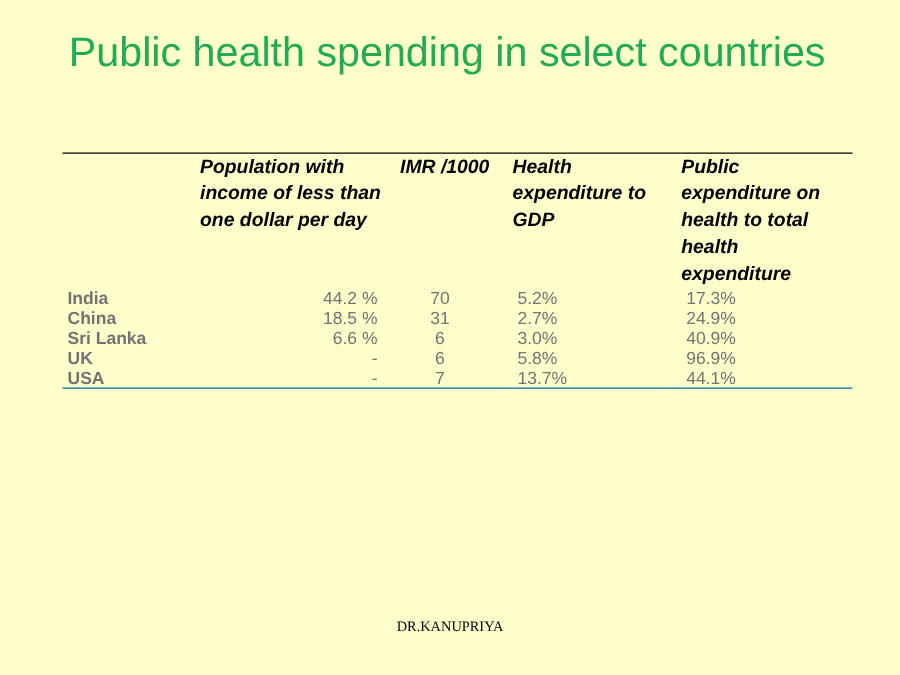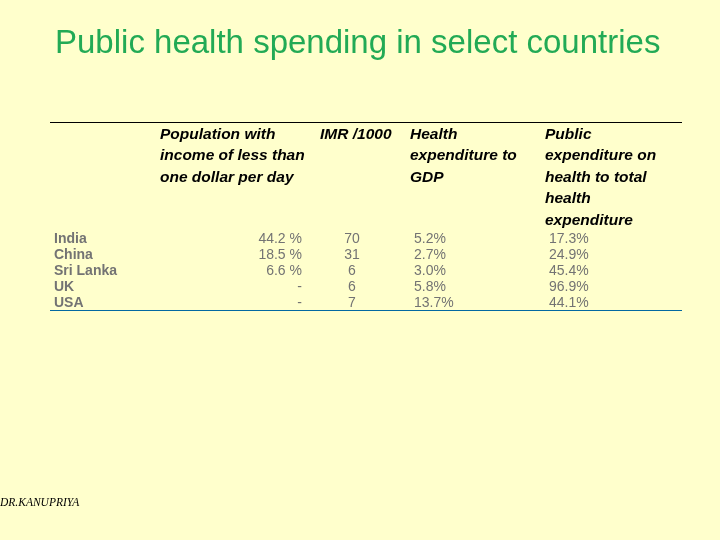--- a/index.html
+++ b/index.html
@@ -89,24 +89,24 @@
     padding-right: 26px;
   }
   .body-cell.plain {
     padding-left: 4px;
   }
   .footer-note {
     position: absolute;
     left: 0;
     top: 496px;
     width: 720px;
+    text-align: center;
     font-size: 11.5px;
     color: #000000;
     font-family: "Liberation Serif", serif;
-    font-style: italic;
   }
 </style>
 </head>
 <body>
 
 <div class="slide">
 
   <div class="slide-title">Public health spending in select countries</div>
 
   <div class="table-wrap">
@@ -140,21 +140,21 @@
           <td class="body-cell num-right">18.5 %</td>
           <td class="body-cell num-right2">31</td>
           <td class="body-cell plain">2.7%</td>
           <td class="body-cell plain">24.9%</td>
         </tr>
         <tr>
           <td class="body-cell country">Sri Lanka</td>
           <td class="body-cell num-right">6.6 %</td>
           <td class="body-cell num-right2">6</td>
           <td class="body-cell plain">3.0%</td>
-          <td class="body-cell plain">45.4%</td>
+          <td class="body-cell plain">40.9%</td>
         </tr>
         <tr>
           <td class="body-cell country">UK</td>
           <td class="body-cell num-right">-</td>
           <td class="body-cell num-right2">6</td>
           <td class="body-cell plain">5.8%</td>
           <td class="body-cell plain">96.9%</td>
         </tr>
         <tr class="rule-bottom">
           <td class="body-cell country">USA</td>

